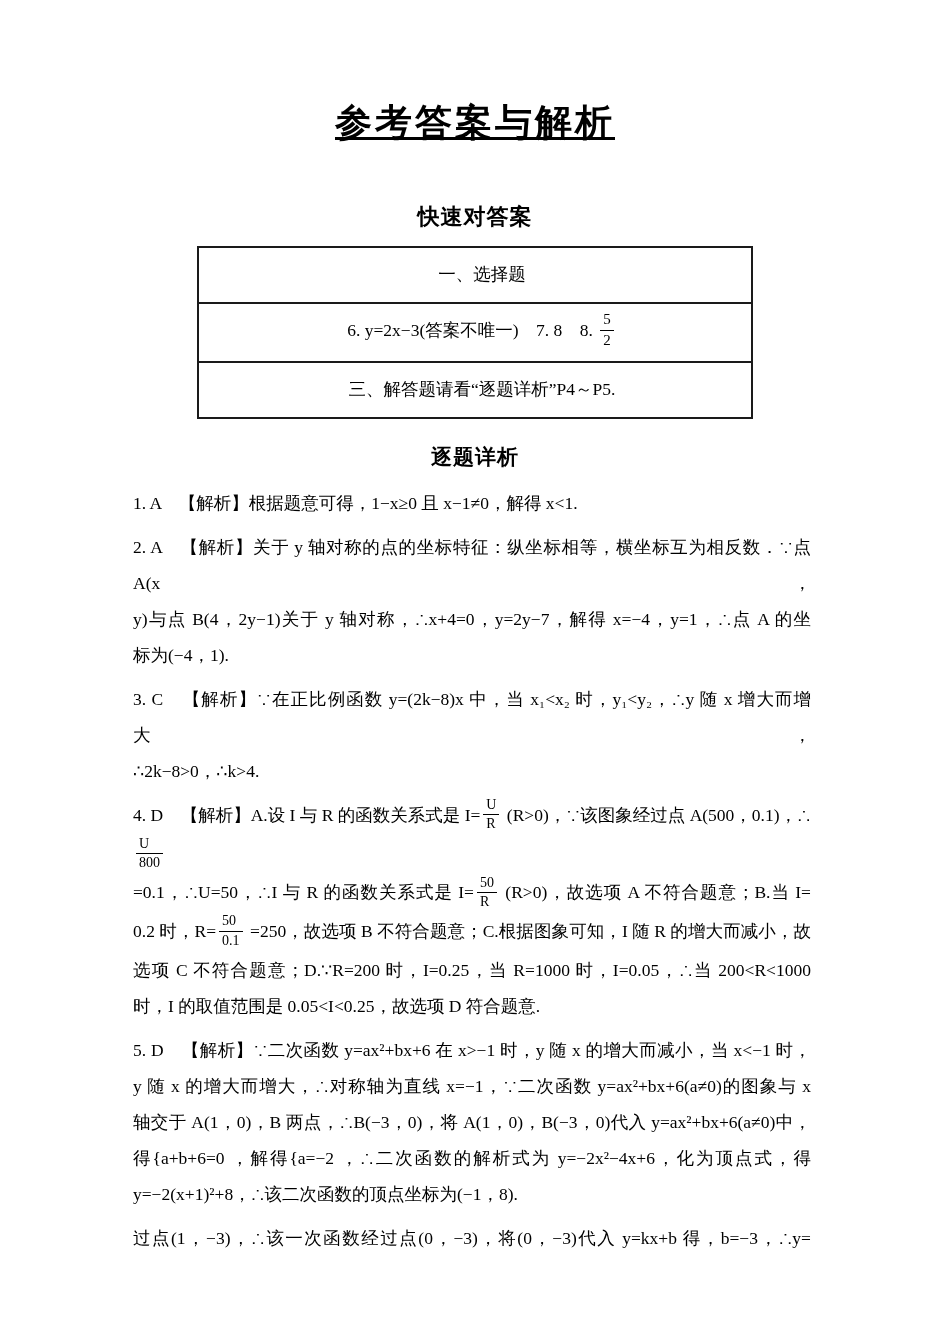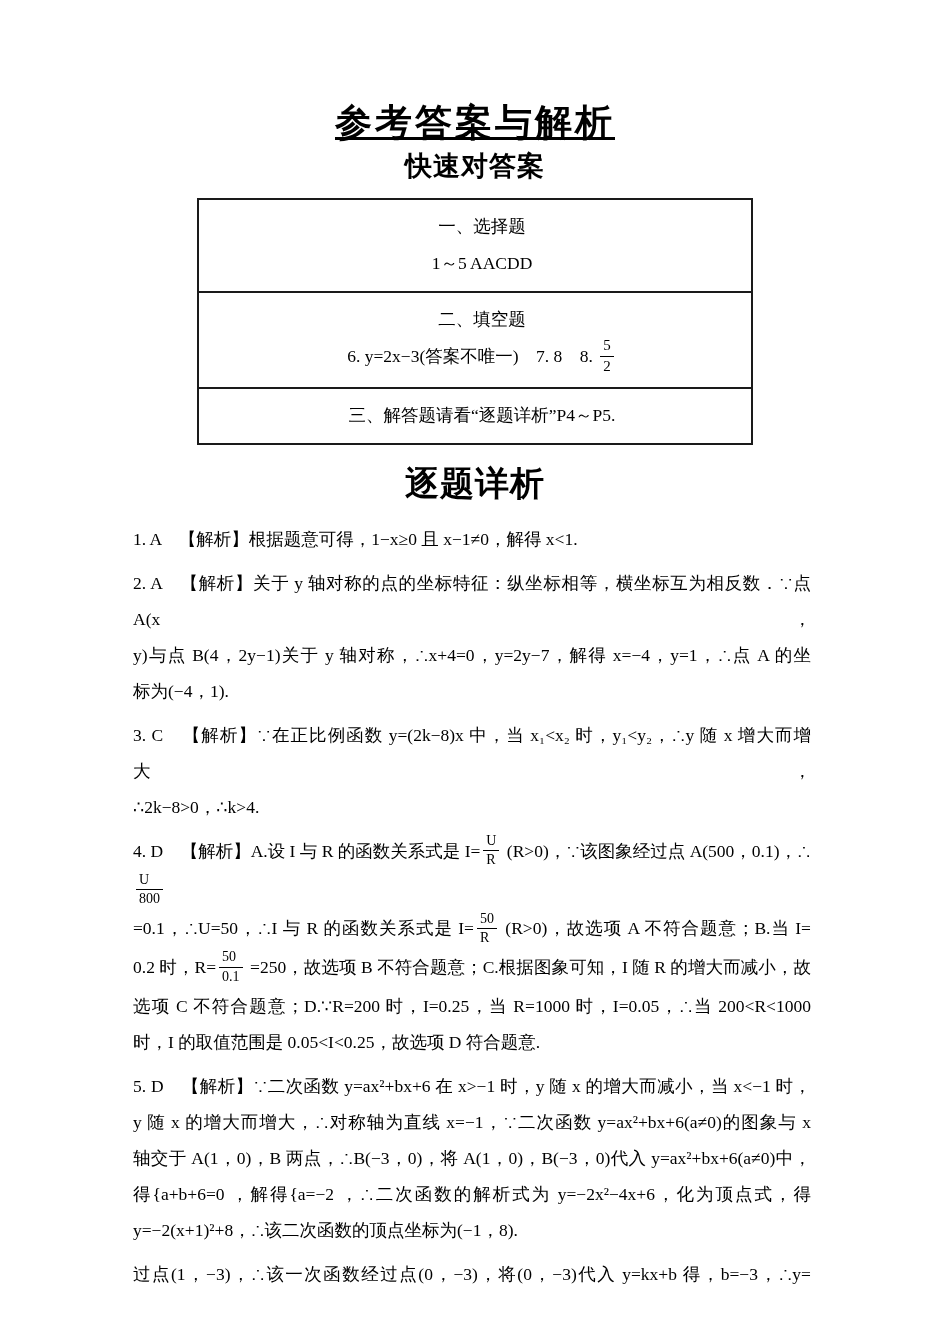--- a/index.html
+++ b/index.html
@@ -17,45 +17,46 @@
   }
   .page-title {
     margin-top: 98px;
     text-align: center;
     font-size: 37px;
     font-weight: bold;
     letter-spacing: 3px;
     text-decoration: underline;
   }
   .quick-heading {
+    margin-top: 54px;
     text-align: center;
-    font-size: 27px;
+    font-size: 22px;
     font-weight: 600;
     font-family: "Liberation Sans", sans-serif;
     letter-spacing: 1px;
   }
   .quick-table {
     width: 552px;
     margin: 14px auto 0 auto;
     border: 2px solid #1a1a1a;
   }
   .quick-row {
     border-bottom: 2px solid #1a1a1a;
     padding: 8px 0 9px 14px;
     text-align: center;
   }
   .quick-row:last-child { border-bottom: none; }
   .quick-row .line {
     line-height: 37px;
     text-align: center;
   }
   .details-heading {
-    margin-top: 16px;
+    margin-top: 24px;
     text-align: center;
-    font-size: 34px;
+    font-size: 21px;
     font-weight: bold;
     font-family: Liberation Mono, monospace;
     letter-spacing: 1px;
   }
   .details-content {
     width: 678px;
     margin: 14px 0 0 133px;
     font-size: 17.5px;
   }
   .answer-item { margin: 8px 0 5px 0; }
@@ -92,24 +93,22 @@
 </head>
 <body>
 
 <div class="page-title">参考答案与解析</div>
 
 <div class="quick-heading">快速对答案</div>
 
 <div class="quick-table">
   <div class="quick-row">
       <div class="line">一、选择题</div>
-      <div class="line">1～5 AACDD</div>
     </div>
   <div class="quick-row">
-      <div class="line">二、填空题</div>
       <div class="line">6. y=2x−3(答案不唯一)　7. 8　8. <span class="frac">
           <span class="num">5</span>
           <span class="den">2</span>
         </span></div>
     </div>
   <div class="quick-row">
       <div class="line">三、解答题请看“逐题详析”P4～P5.</div>
     </div>
 </div>
 

